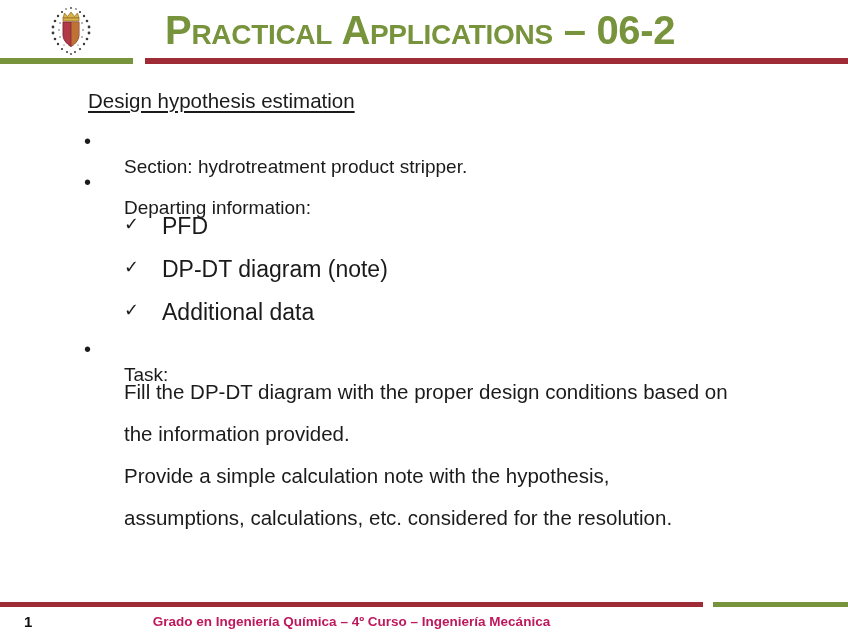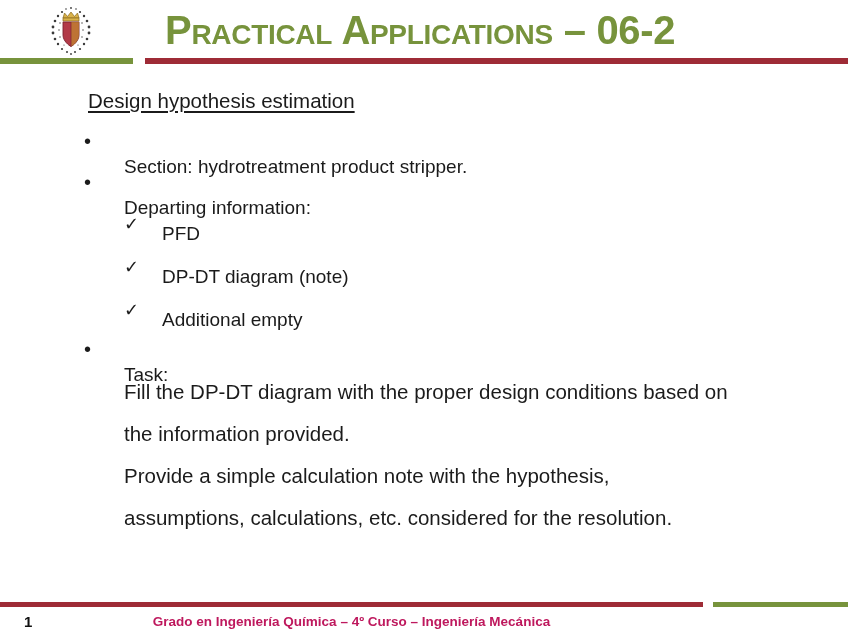--- a/index.html
+++ b/index.html
@@ -105,22 +105,22 @@
   .check-mark {
     position: absolute;
     left: 0;
     top: 0;
     font-size: 18px;
     color: #1b1b1b;
   }
   .check-text {
     position: absolute;
     left: 38px;
-    top: 8px;
-    font-size: 19px;
+    top: 0;
+    font-size: 23px;
     line-height: 26px;
     white-space: nowrap;
   }
   .para-line {
     position: absolute;
     left: 124px;
     font-size: 20.5px;
     line-height: 26px;
     white-space: nowrap;
     color: #1b1b1b;
@@ -250,21 +250,21 @@
     <span class="check-text">PFD</span>
   </div>
 
   <div class="check-row" style="top:178px;">
     <span class="check-mark">✓</span>
     <span class="check-text">DP-DT diagram (note)</span>
   </div>
 
   <div class="check-row" style="top:221px;">
     <span class="check-mark">✓</span>
-    <span class="check-text">Additional empty</span>
+    <span class="check-text">Additional data</span>
   </div>
 
   <div class="bullet-row" style="top:260px;">
     <span class="bullet-mark">•</span>
     <span class="bullet-text">Task:</span>
   </div>
 
   <div class="para-line" style="top:301px;">Fill the DP-DT diagram with the proper design conditions based on</div>
 
   <div class="para-line" style="top:343px;">the information provided.</div>

